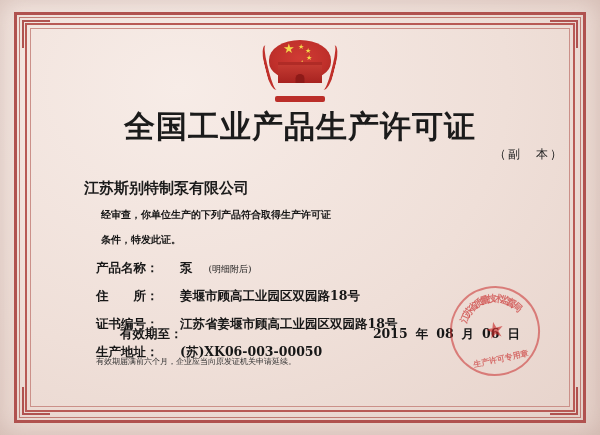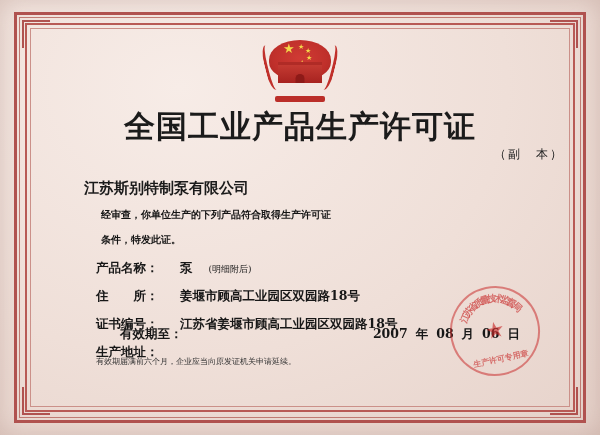--- a/index.html
+++ b/index.html
@@ -365,30 +365,31 @@
       <div class="field-row">
         <span class="field-label">住　　所：</span>
         <span class="field-value">姜堰市顾高工业园区双园路18号</span>
       </div>
       <div class="field-row">
         <span class="field-label">证书编号：</span>
         <span class="field-value">江苏省姜堰市顾高工业园区双园路18号</span>
       </div>
       <div class="field-row">
         <span class="field-label">生产地址：</span>
+        <span class="field-value">(苏)XK06-003-00050</span>
       </div>
     </div>
 
     <div class="date-row">
       <div class="left">
         <span class="field-label">有效期至：</span>
       </div>
       <div class="spacer"></div>
       <div class="right">
-        <span class="num">2007</span>
+        <span class="num">2015</span>
         <span>年</span>
         <span class="num">08</span>
         <span>月</span>
         <span class="num">06</span>
         <span>日</span>
       </div>
     </div>
 
     <div class="footnote">有效期届满前六个月，企业应当向原发证机关申请延续。</div>
 

